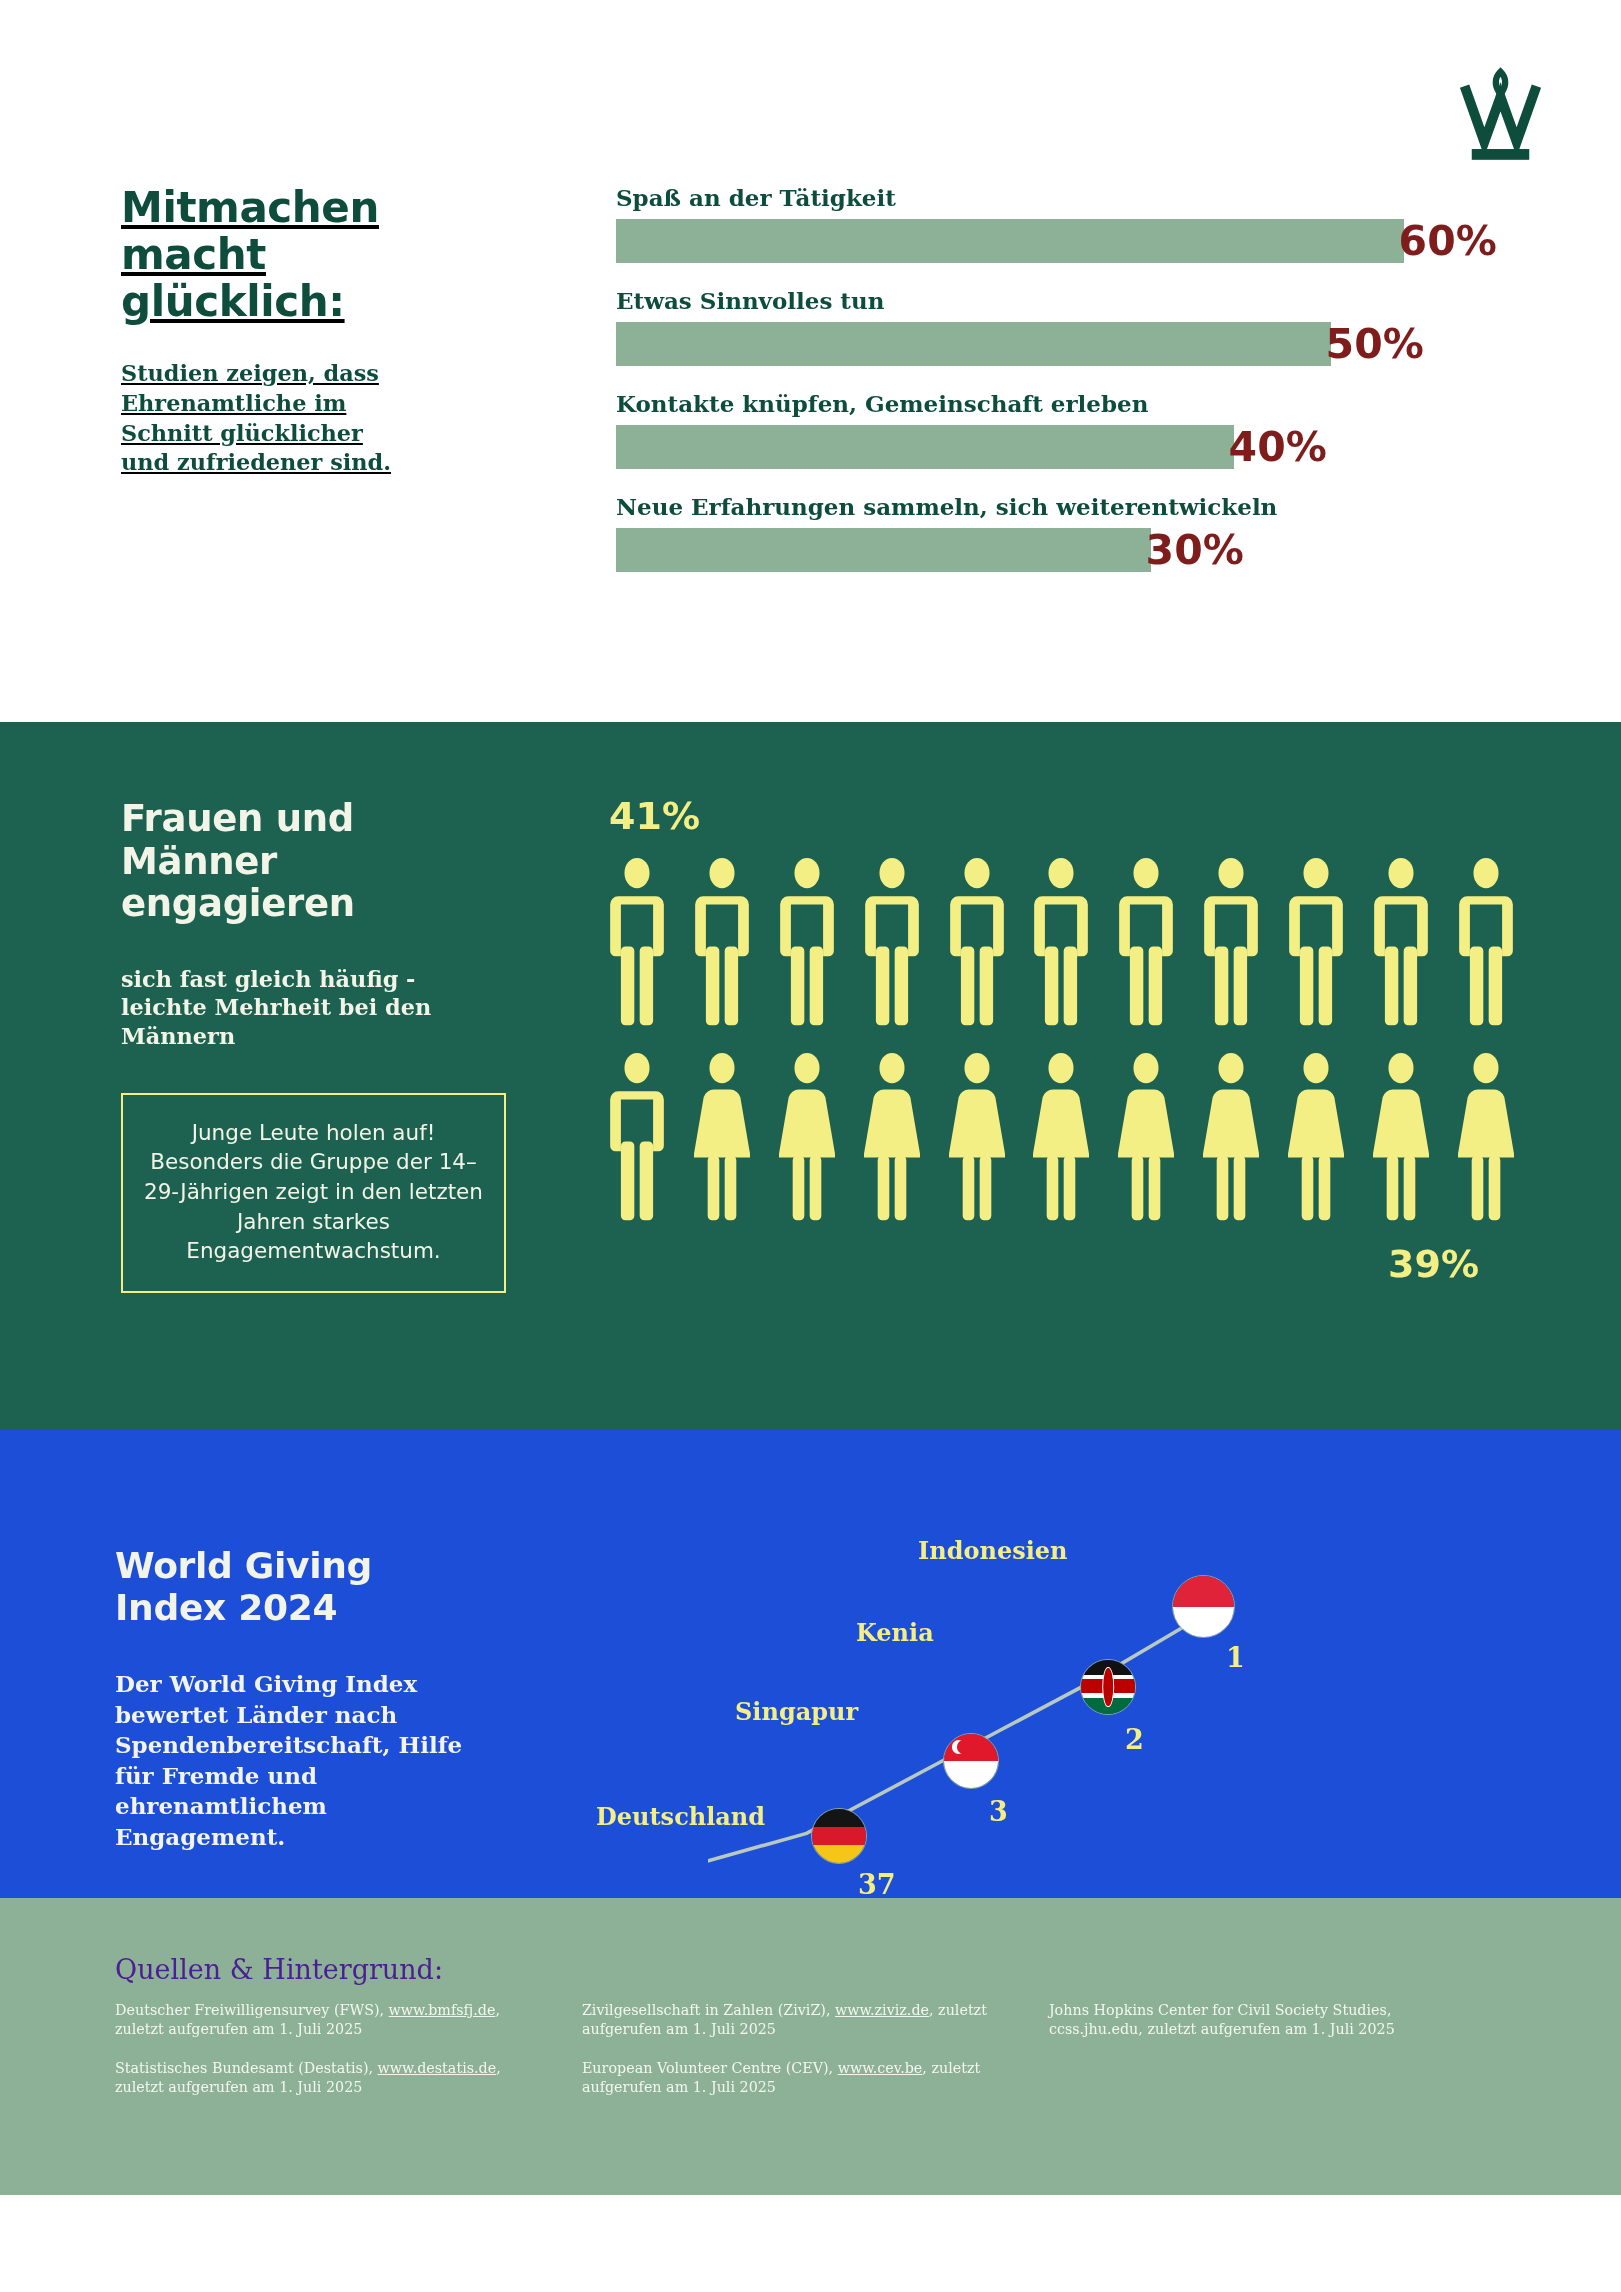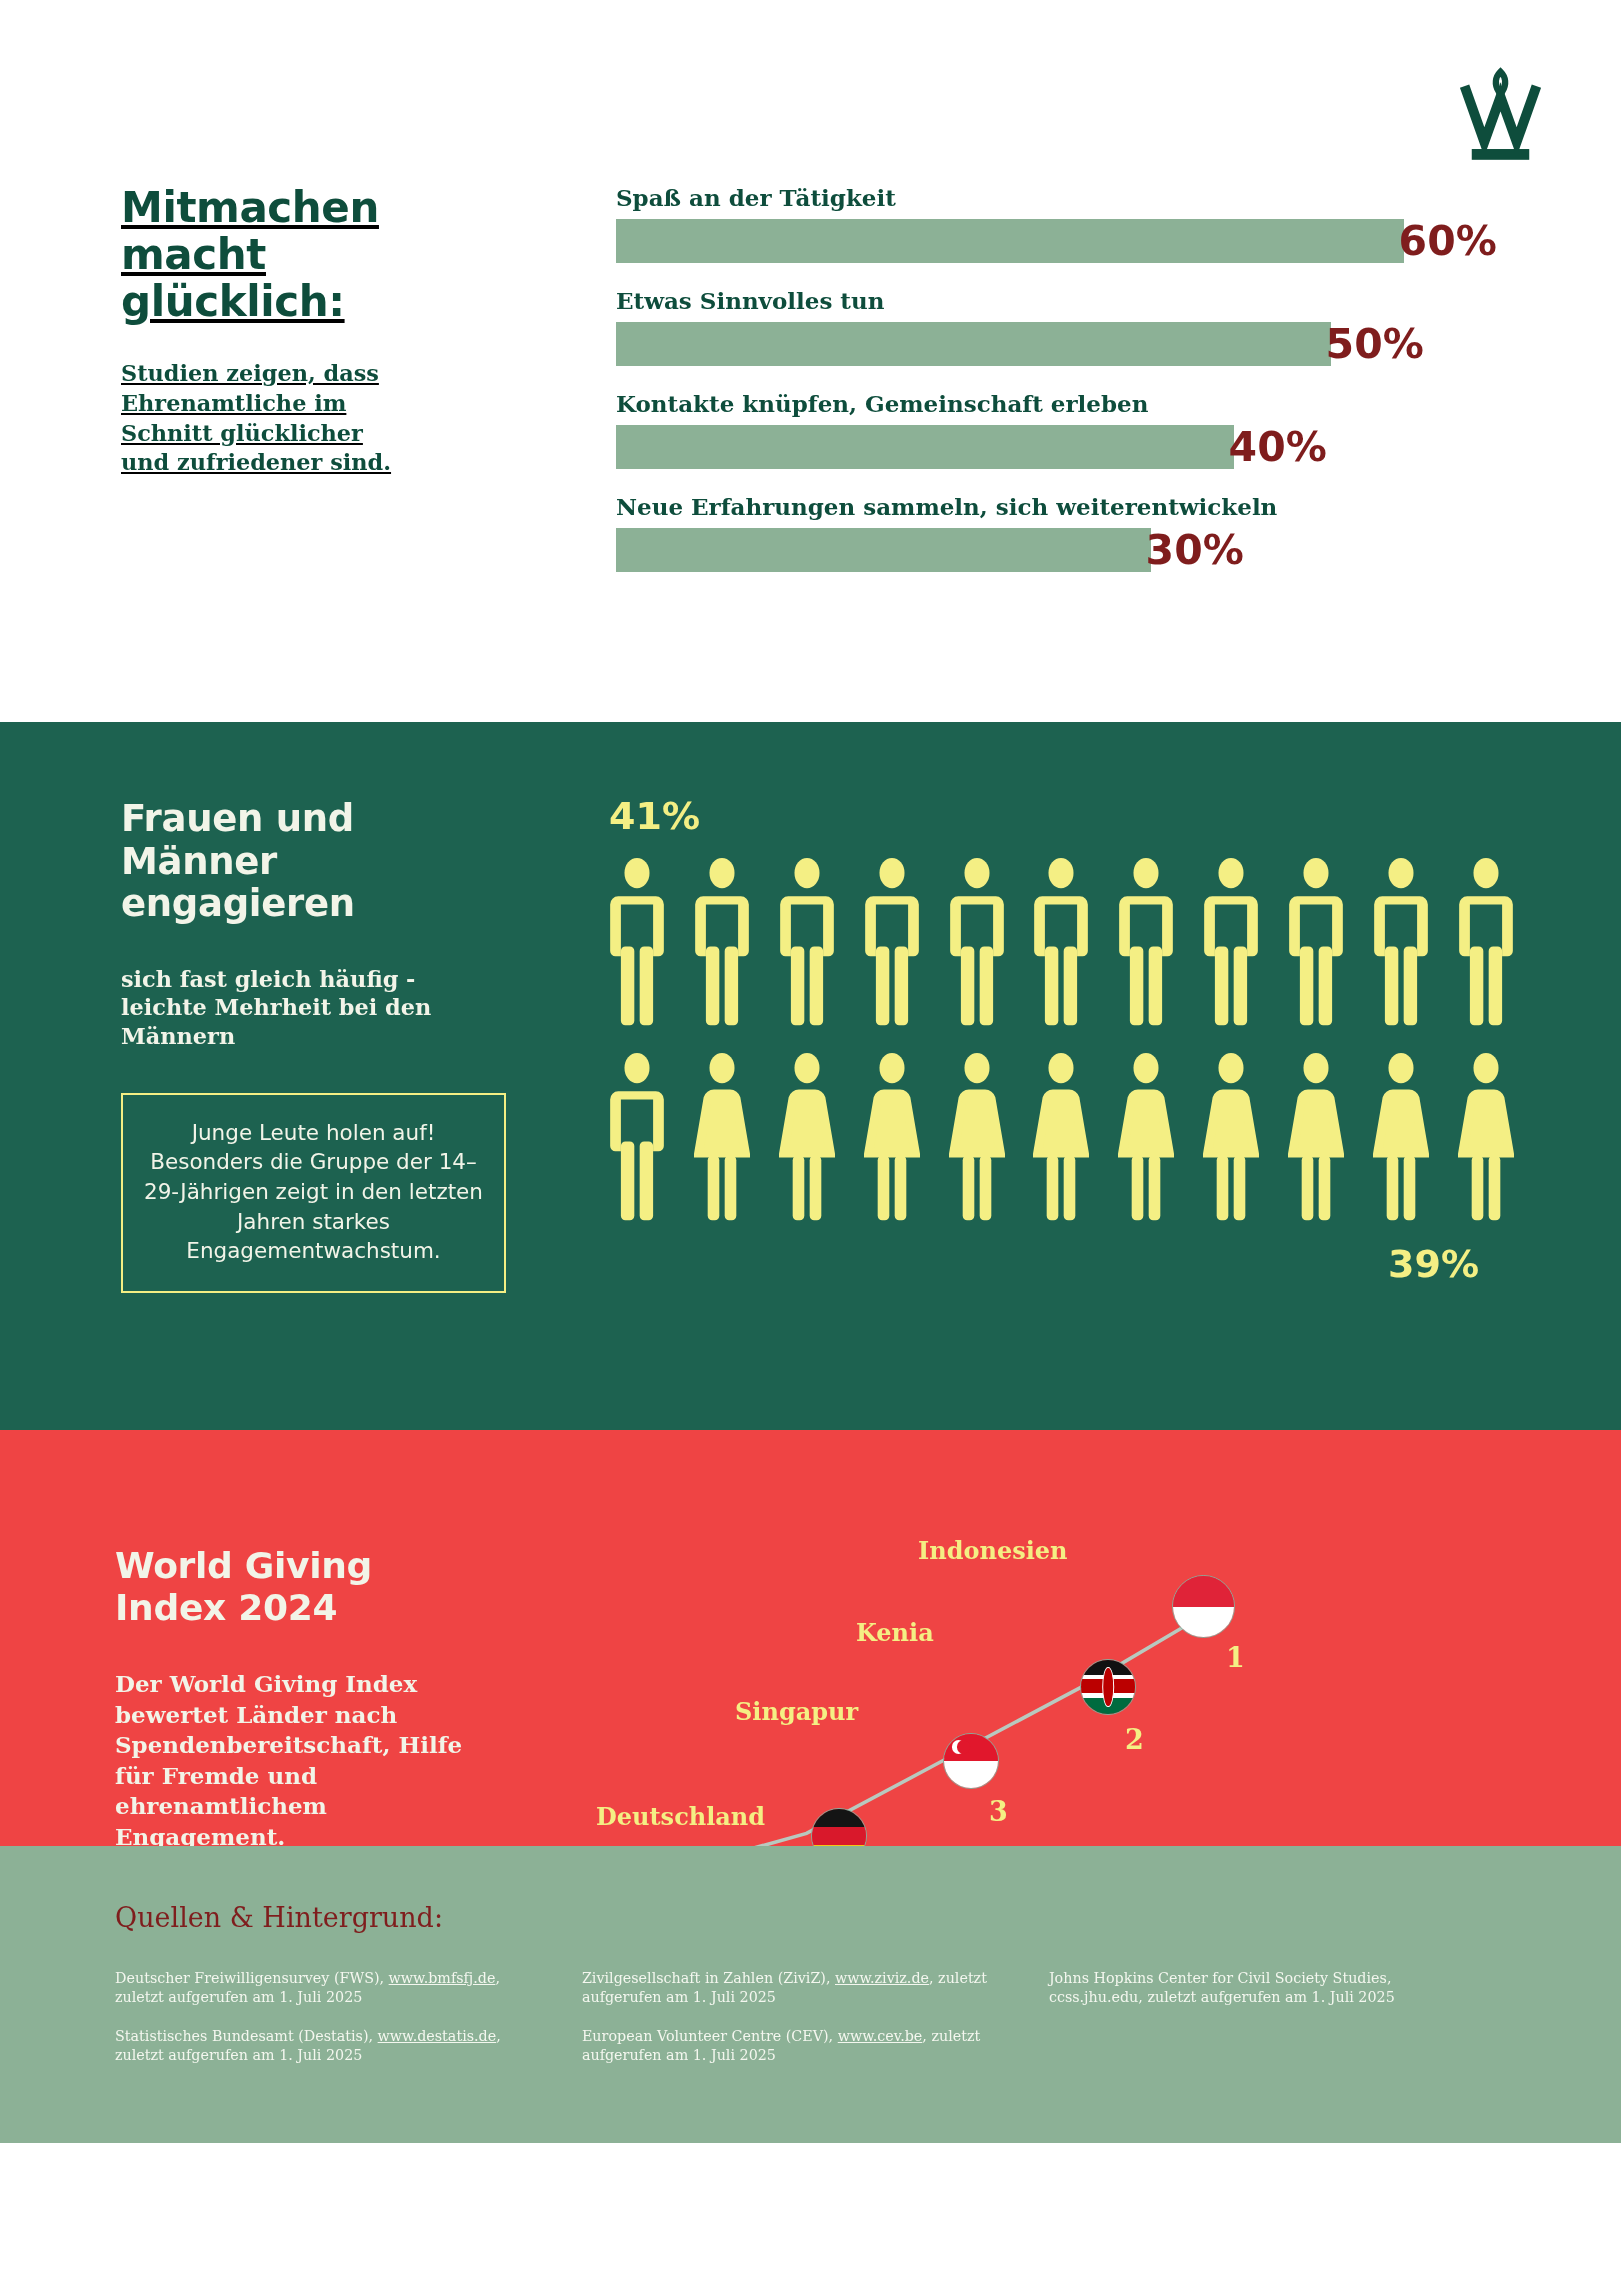--- a/index.html
+++ b/index.html
@@ -116,22 +116,22 @@
     font-weight:bold; font-size:38px; color:#f4ef84;
     text-align:right; margin-top:19.7px; padding-right:43px;
   }
   .row-figs{ display:flex; justify-content:space-between; width:905px; }
   .fig{ width:56px; height:170px; }
 
   
   .sec-dark{
     position:relative;
     width:1622px;
-    height:416px;
-    background:#ef4444;
+    height:468px;
+    background:#1d4ed8;
   }
   .s3-left{ position:absolute; left:115px; top:115px; width:376px; }
   .s3-title{
     font-family:"DejaVu Sans", sans-serif;
     font-weight:bold;
     font-size:36px;
     line-height:1.18;
     color:#f2f4e8;
     letter-spacing:-0.3px;
   }
@@ -174,22 +174,22 @@
   .sec-foot{
     position:relative;
     width:1622px;
     height:297px;
     background:#8cb196;
     padding:56px 115px 0;
   }
   .foot-title{
     font-family:"DejaVu Serif", serif;
     font-size:27px;
-    color:#7f1d1d;
-    margin-bottom:36px;
+    color:#4c1d95;
+    margin-bottom:16px;
   }
   .foot-cols{ display:flex; gap:0; }
   .foot-col{ width:475px; padding-right:36px; }
   .foot-col:nth-child(3){ width:466px; }
   .foot-item{
     font-family:"DejaVu Serif", serif;
     font-size:14.3px;
     line-height:1.33;
     color:#f4f7ef;
     margin-bottom:19.7px;

